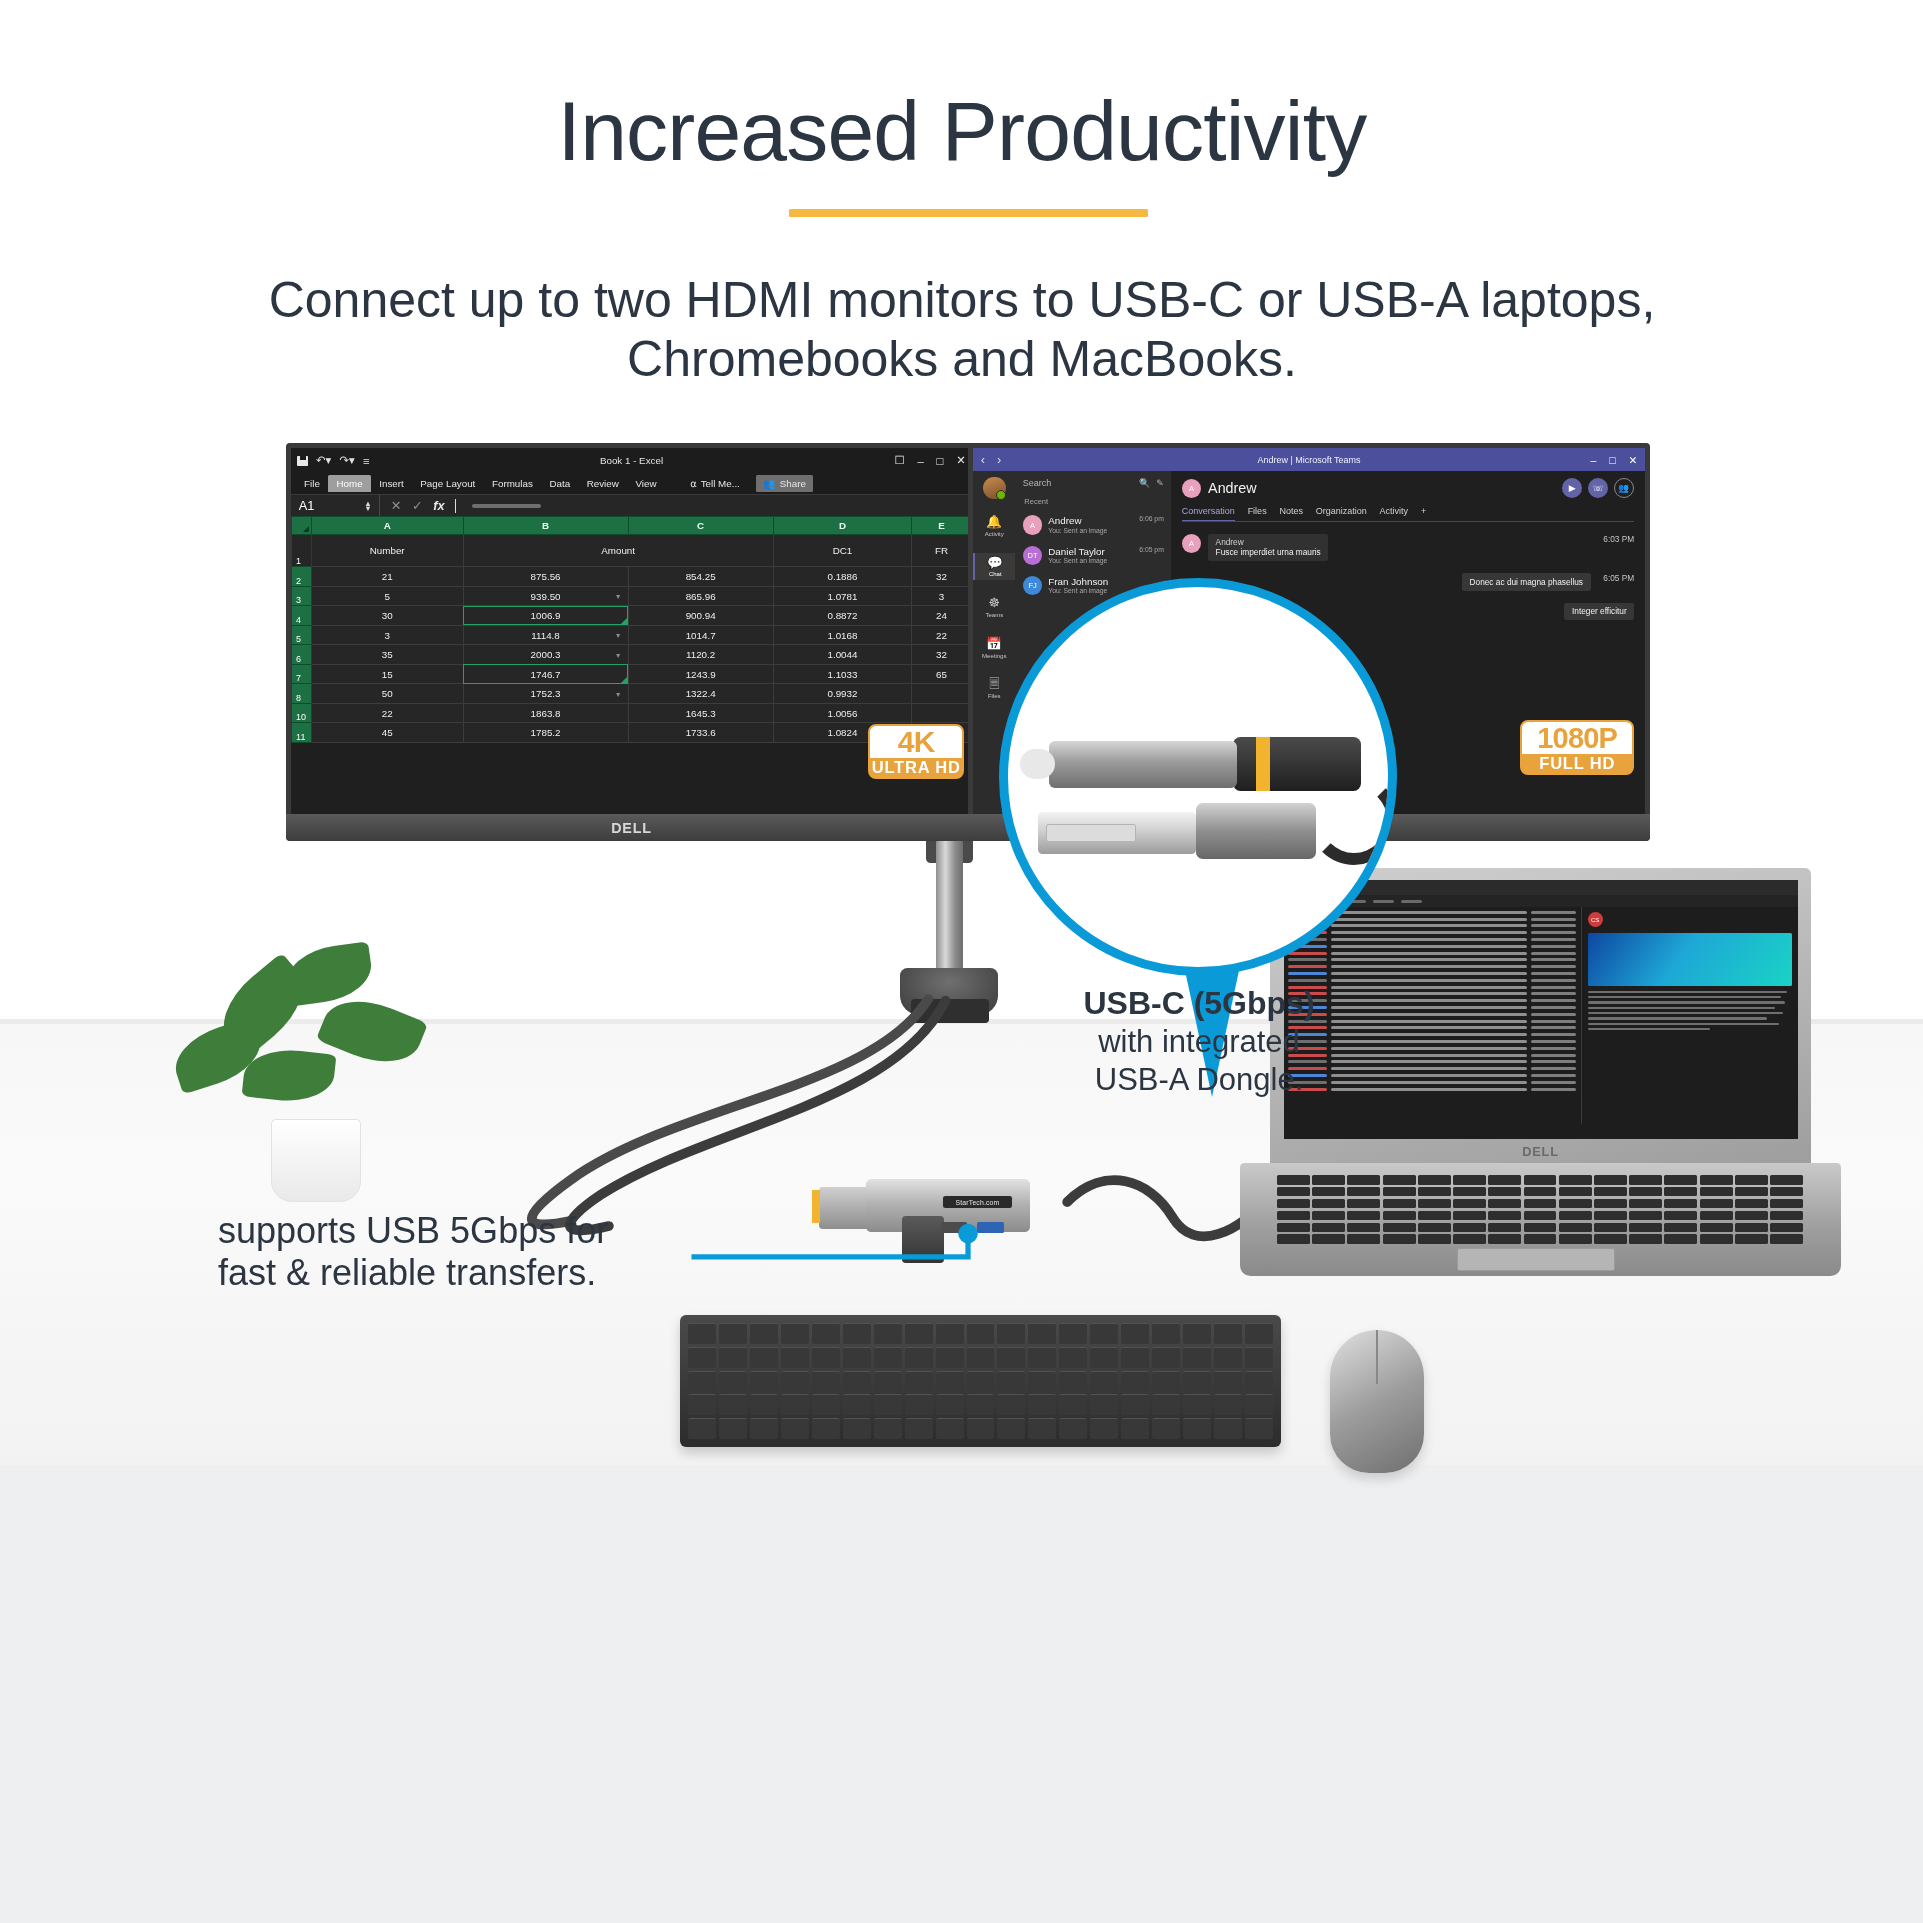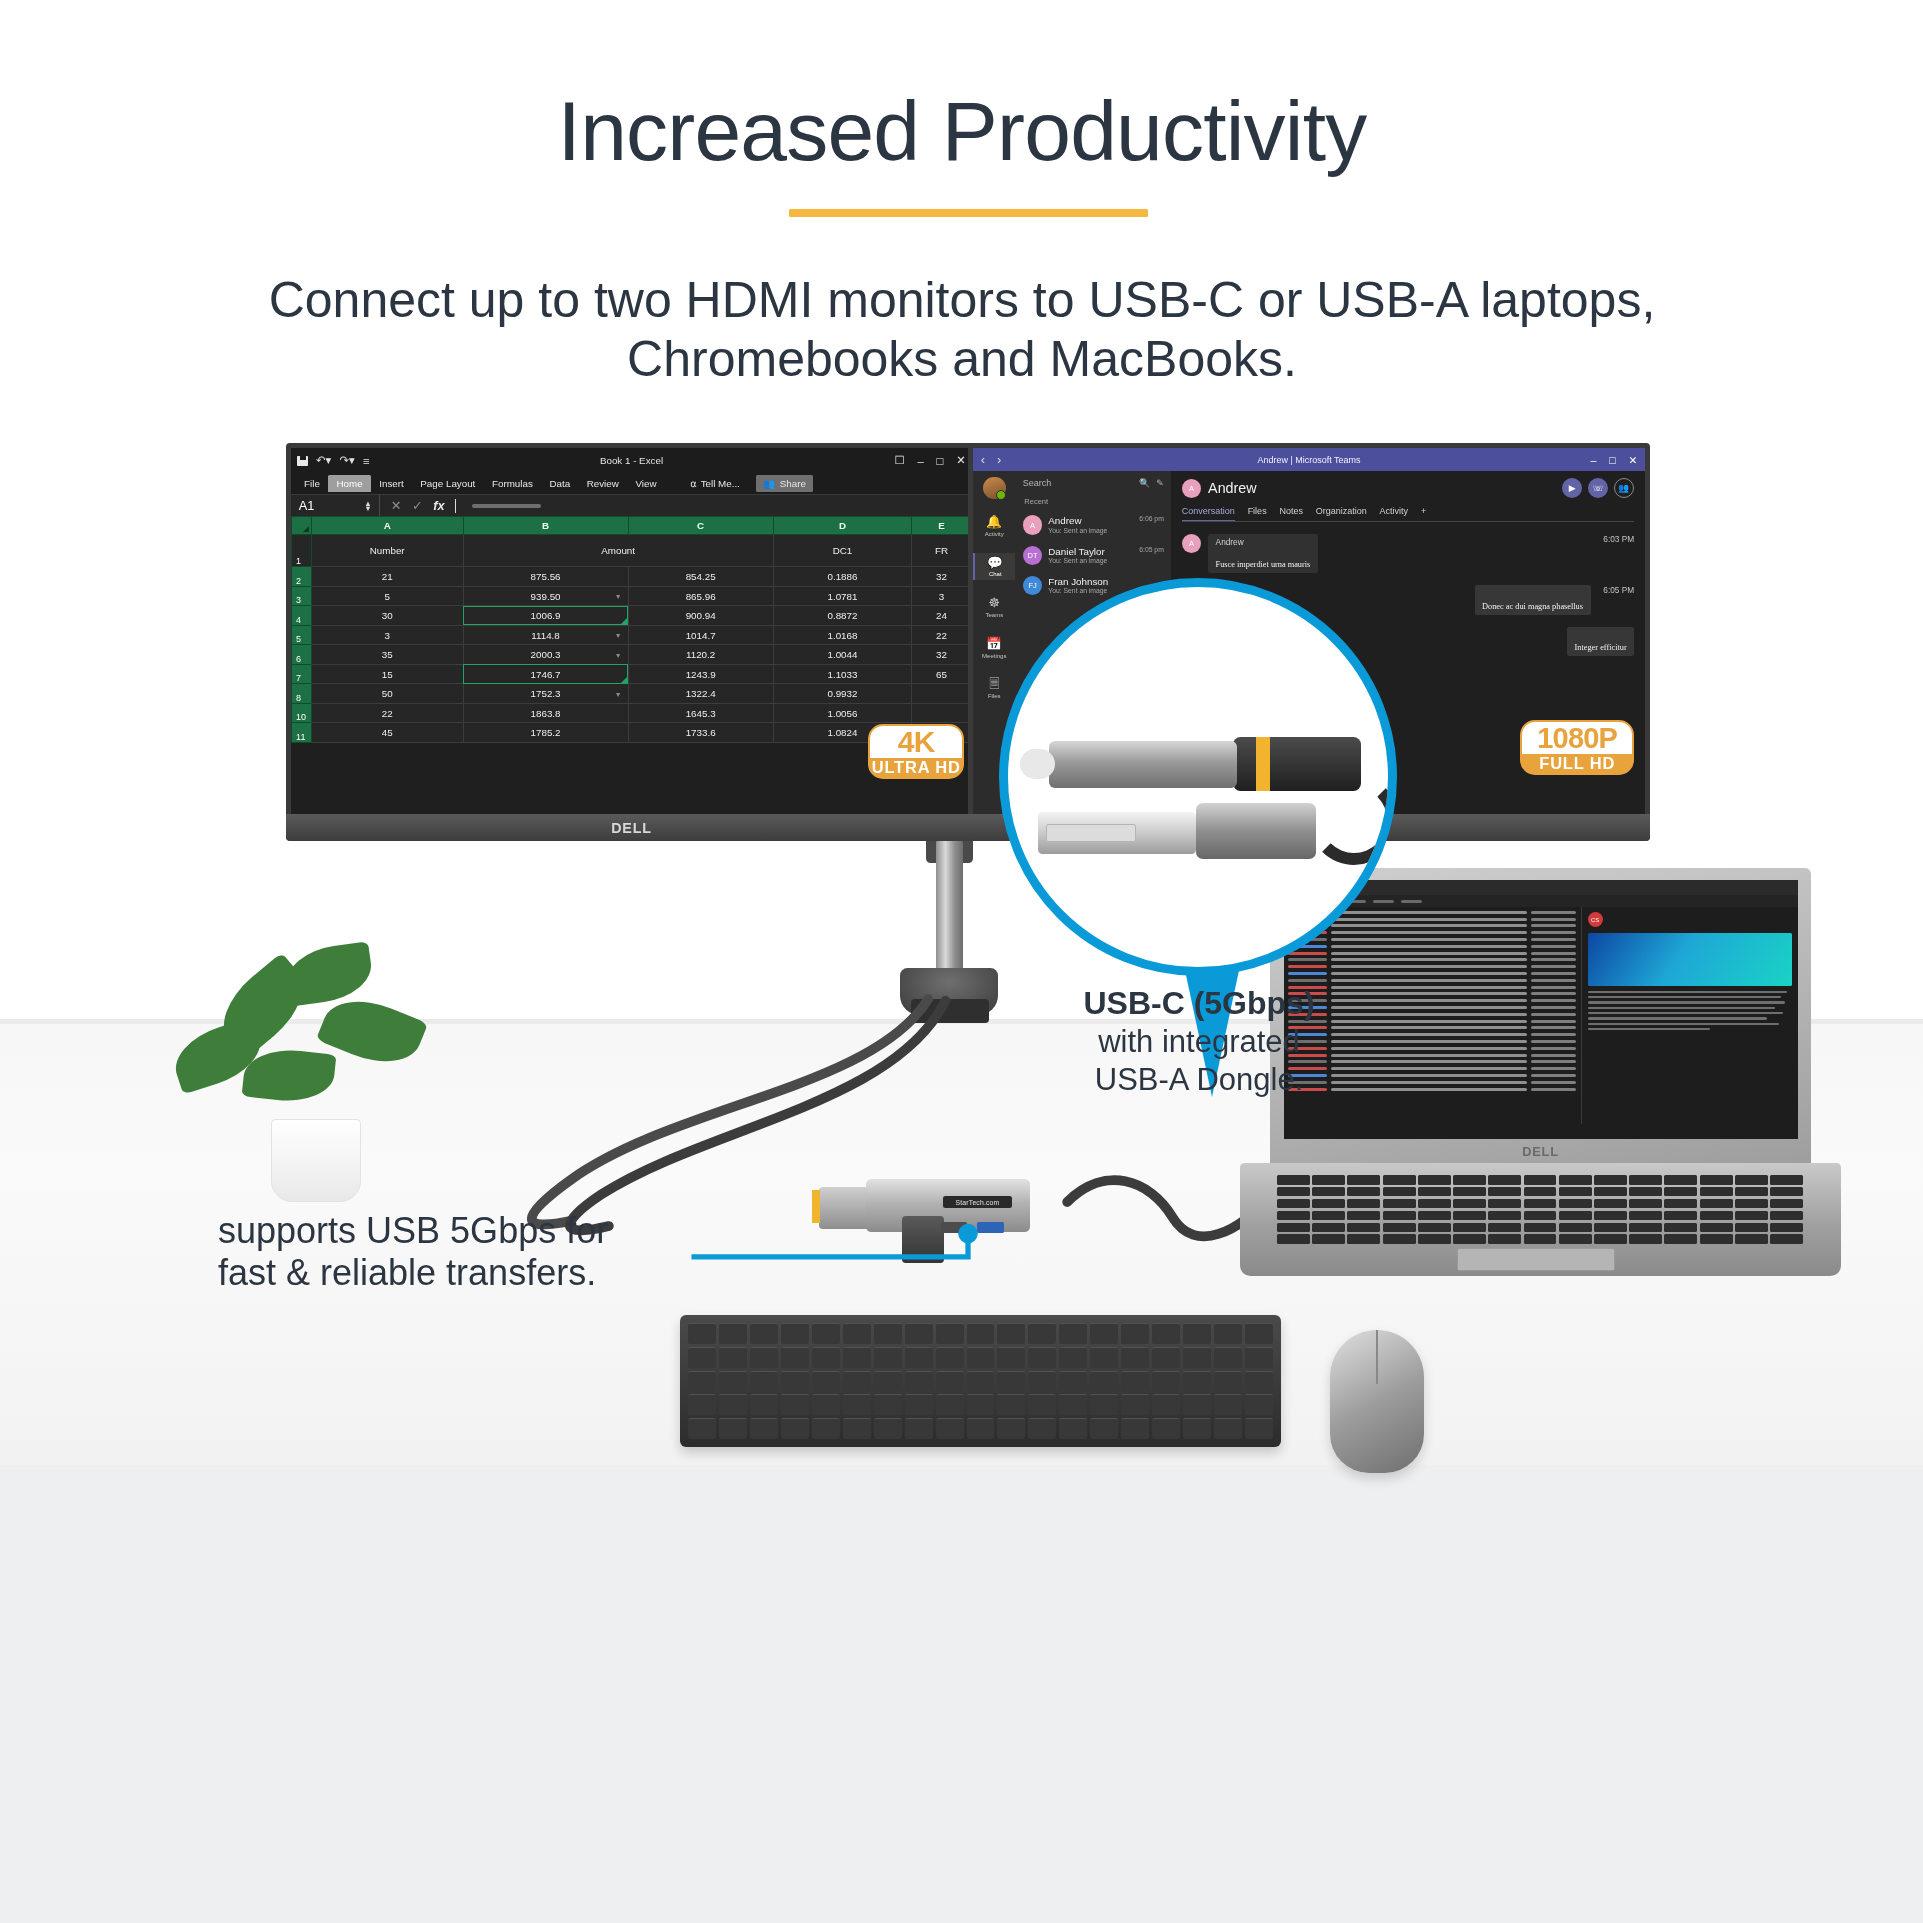--- a/index.html
+++ b/index.html
@@ -74,21 +74,21 @@
   .xl-corner { width:19.5px; background:#1d7044; border:0.8px solid #0f4c2c; position:relative;}
   .xl-corner::after{content:"";position:absolute;right:2.3px;bottom:2.3px;border-width:0 0 6.8px 6.8px;border-style:solid;border-color:transparent transparent #0b3a21 transparent;}
   .xl-grid td.rowhdr { background:#1d7044; color:#fff; text-align:left; padding-left:3.8px; font-size:9px; width:19.5px;
         vertical-align:bottom; border:0.8px solid #0f4c2c;}
   .xl-grid td { border:0.8px solid #3c3c3c; background:#262626; text-align:center; height:19.5px; position:relative;}
   .xl-grid tr.hdrrow td { height:32px; background:#262626; }
   .xl-dropdown { position:absolute; right:6px; top:50%; transform:translateY(-50%); color:#8c8c8c; font-size:6.8px;}
   .xl-sel { outline:1.5px solid #21a366; outline-offset:-1.5px; }
   .xl-sel::after{content:"";position:absolute;right:0.8px;bottom:0.8px;border-width:0 0 6.8px 6.8px;border-style:solid;border-color:transparent transparent #21a366 transparent;}
 
-  .hd-badge { position:absolute; border:2.3px solid #e8a33d; background:#e8a33d; border-radius:15px;
+  .hd-badge { position:absolute; border:2.3px solid #e8a33d; background:#e8a33d; border-radius:8px;
       display:flex; flex-direction:column; width:96px; overflow:hidden; z-index:6;}
   .hd-badge .top { background:#fff; text-align:center; font-weight:bold; color:#e8a33d; font-size:30px; line-height:32px; letter-spacing:-0.8px;}
   .hd-badge .bot { text-align:center; color:#fff; font-weight:bold; font-size:16.5px; line-height:19px; letter-spacing:0.8px;}
   #badge-4k { right:7.5px; bottom:35px; }
   #badge-1080p { right:10.5px; bottom:39px; width:114px;}
   #badge-1080p .top { font-size:29px; }
 
   
   #monitor-right { position:absolute; top:15px; left:968px; width:682px; height:398px; }
   .tm-topbar{height:22.5px;background:#4b4f9c;display:flex;align-items:center;padding:0 7.5px;position:relative;color:#fff;font-size:9.8px;}
@@ -115,21 +115,21 @@
   .tm-hdr{display:flex;align-items:center;gap:6.8px;}
   .tm-hdr .nm{font-size:14.3px;color:#f3f2f1;}
   .tm-actions{margin-left:auto;display:flex;gap:6px;}
   .tm-abtn{width:20px;height:20px;border-radius:50%;background:#6264a7;display:flex;align-items:center;justify-content:center;color:#fff;font-size:9px;}
   .tm-abtn.ghost{background:transparent;border:0.8px solid #8a8a8a;color:#d6d6d6;}
   .tm-tabs{display:flex;gap:12.8px;margin-top:7.5px;font-size:9px;color:#d4d2d0;border-bottom:0.8px solid #484644;padding-bottom:4.5px;}
   .tm-tabs .on{color:#a6a7dc;border-bottom:1.5px solid #6264a7;padding-bottom:4.5px;margin-bottom:-5.3px;}
   .tm-msg{display:flex;gap:6.8px;margin-top:12px;align-items:flex-start;}
   .tm-bub{background:#323131;border-radius:2.3px;padding:3.8px 7.5px;}
   .tm-bub .who{font-size:8.3px;color:#d2d0ce;}
-  .tm-bub .txt{font-size:8.3px;color:#f3f2f1;margin-top:13px;font-family:Liberation Serif, serif;}
+  .tm-bub .txt{font-size:8.3px;color:#f3f2f1;margin-top:0;}
   .tm-time{margin-left:auto;font-size:8.3px;color:#c8c6c4;}
   .tm-msg.out{justify-content:flex-end;}
   .tm-msg.out .tm-bub{background:#383737;}
 
   
   #stand-post{position:absolute;top:412px;left:936px;width:27px;height:135px;
      background:linear-gradient(90deg,#8f8f8f,#d9d9d9 35%,#8d8d8d 70%,#6d6d6d);border-radius:3px;}
   #stand-head{position:absolute;top:406px;left:926px;width:47px;height:28.6px;background:#4a4a4a;border-radius:4.5px;}
   #stand-base{position:absolute;top:540px;left:900px;width:98px;height:47px;
      background:radial-gradient(ellipse at 50% 30%,#6f6f6f,#3c3c3c);border-radius:7.5px 7.5px 19.5px 19.5px;}

